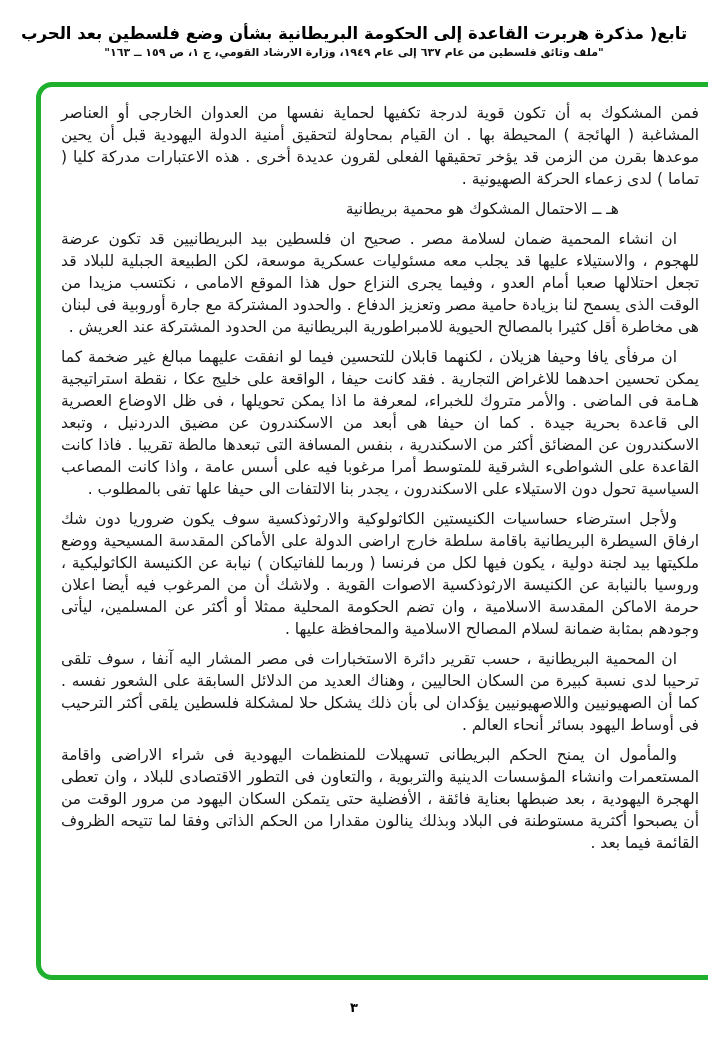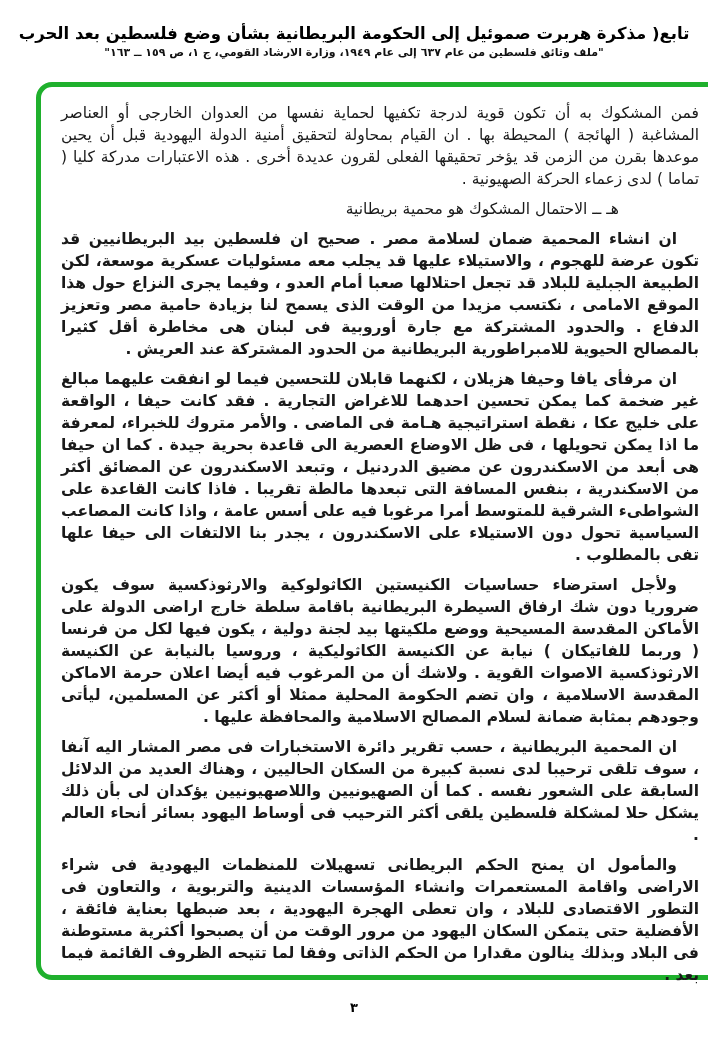--- a/index.html
+++ b/index.html
@@ -55,42 +55,41 @@
     text-align: justify;
     font-size: 15.5px;
     line-height: 22px;
     color: #1a1a1a;
   }
   .doc-body p {
     margin: 0 0 8px 0;
   }
   .para-indent {
     text-indent: 22px;
-    font-weight: bold;
   }
   .section-heading {
     margin: 2px 80px 8px 0 !important;
     text-align: right;
   }
   .page-number {
     position: absolute;
     top: 1000px;
     left: 0;
     right: 0;
     text-align: center;
     font-size: 13px;
     font-weight: bold;
     color: #000000;
   }
 </style>
 </head>
 <body>
 
 <header>
-  <h1 class="page-title">تابع( مذكرة هربرت صموئيل إلى الحكومة البريطانية بشأن وضع فلسطين بعد الحرب</h1>
+  <h1 class="page-title">تابع( مذكرة هربرت القاعدة إلى الحكومة البريطانية بشأن وضع فلسطين بعد الحرب</h1>
   <div class="citation">"ملف وثائق فلسطين من عام ٦٣٧ إلى عام ١٩٤٩، وزارة الارشاد القومي، ج ١، ص ١٥٩ ــ ١٦٣"</div>
 </header>
 
 <main class="doc-frame">
   <div class="doc-body">
     <p>فمن المشكوك به أن تكون قوية لدرجة تكفيها لحماية نفسها من العدوان الخارجى أو العناصر المشاغبة ( الهائجة ) المحيطة بها . ان القيام بمحاولة لتحقيق أمنية الدولة اليهودية قبل أن يحين موعدها بقرن من الزمن قد يؤخر تحقيقها الفعلى لقرون عديدة أخرى . هذه الاعتبارات مدركة كليا ( تماما ) لدى زعماء الحركة الصهيونية .</p>
     <p class="section-heading">هـ ــ الاحتمال المشكوك هو محمية بريطانية</p>
     <p class="para-indent">ان انشاء المحمية ضمان لسلامة مصر . صحيح ان فلسطين بيد البريطانيين قد تكون عرضة للهجوم ، والاستيلاء عليها قد يجلب معه مسئوليات عسكرية موسعة، لكن الطبيعة الجبلية للبلاد قد تجعل احتلالها صعبا أمام العدو ، وفيما يجرى النزاع حول هذا الموقع الامامى ، نكتسب مزيدا من الوقت الذى يسمح لنا بزيادة حامية مصر وتعزيز الدفاع . والحدود المشتركة مع جارة أوروبية فى لبنان هى مخاطرة أقل كثيرا بالمصالح الحيوية للامبراطورية البريطانية من الحدود المشتركة عند العريش .</p>
     <p class="para-indent">ان مرفأى يافا وحيفا هزيلان ، لكنهما قابلان للتحسين فيما لو انفقت عليهما مبالغ غير ضخمة كما يمكن تحسين احدهما للاغراض التجارية . فقد كانت حيفا ، الواقعة على خليج عكا ، نقطة استراتيجية هـامة فى الماضى . والأمر متروك للخبراء، لمعرفة ما اذا يمكن تحويلها ، فى ظل الاوضاع العصرية الى قاعدة بحرية جيدة . كما ان حيفا هى أبعد من الاسكندرون عن مضيق الدردنيل ، وتبعد الاسكندرون عن المضائق أكثر من الاسكندرية ، بنفس المسافة التى تبعدها مالطة تقريبا . فاذا كانت القاعدة على الشواطىء الشرقية للمتوسط أمرا مرغوبا فيه على أسس عامة ، واذا كانت المصاعب السياسية تحول دون الاستيلاء على الاسكندرون ، يجدر بنا الالتفات الى حيفا علها تفى بالمطلوب .</p>
     <p class="para-indent">ولأجل استرضاء حساسيات الكنيستين الكاثولوكية والارثوذكسية سوف يكون ضروريا دون شك ارفاق السيطرة البريطانية باقامة سلطة خارج اراضى الدولة على الأماكن المقدسة المسيحية ووضع ملكيتها بيد لجنة دولية ، يكون فيها لكل من فرنسا ( وربما للفاتيكان ) نيابة عن الكنيسة الكاثوليكية ، وروسيا بالنيابة عن الكنيسة الارثوذكسية الاصوات القوية . ولاشك أن من المرغوب فيه أيضا اعلان حرمة الاماكن المقدسة الاسلامية ، وان تضم الحكومة المحلية ممثلا أو أكثر عن المسلمين، ليأتى وجودهم بمثابة ضمانة لسلام المصالح الاسلامية والمحافظة عليها .</p>

